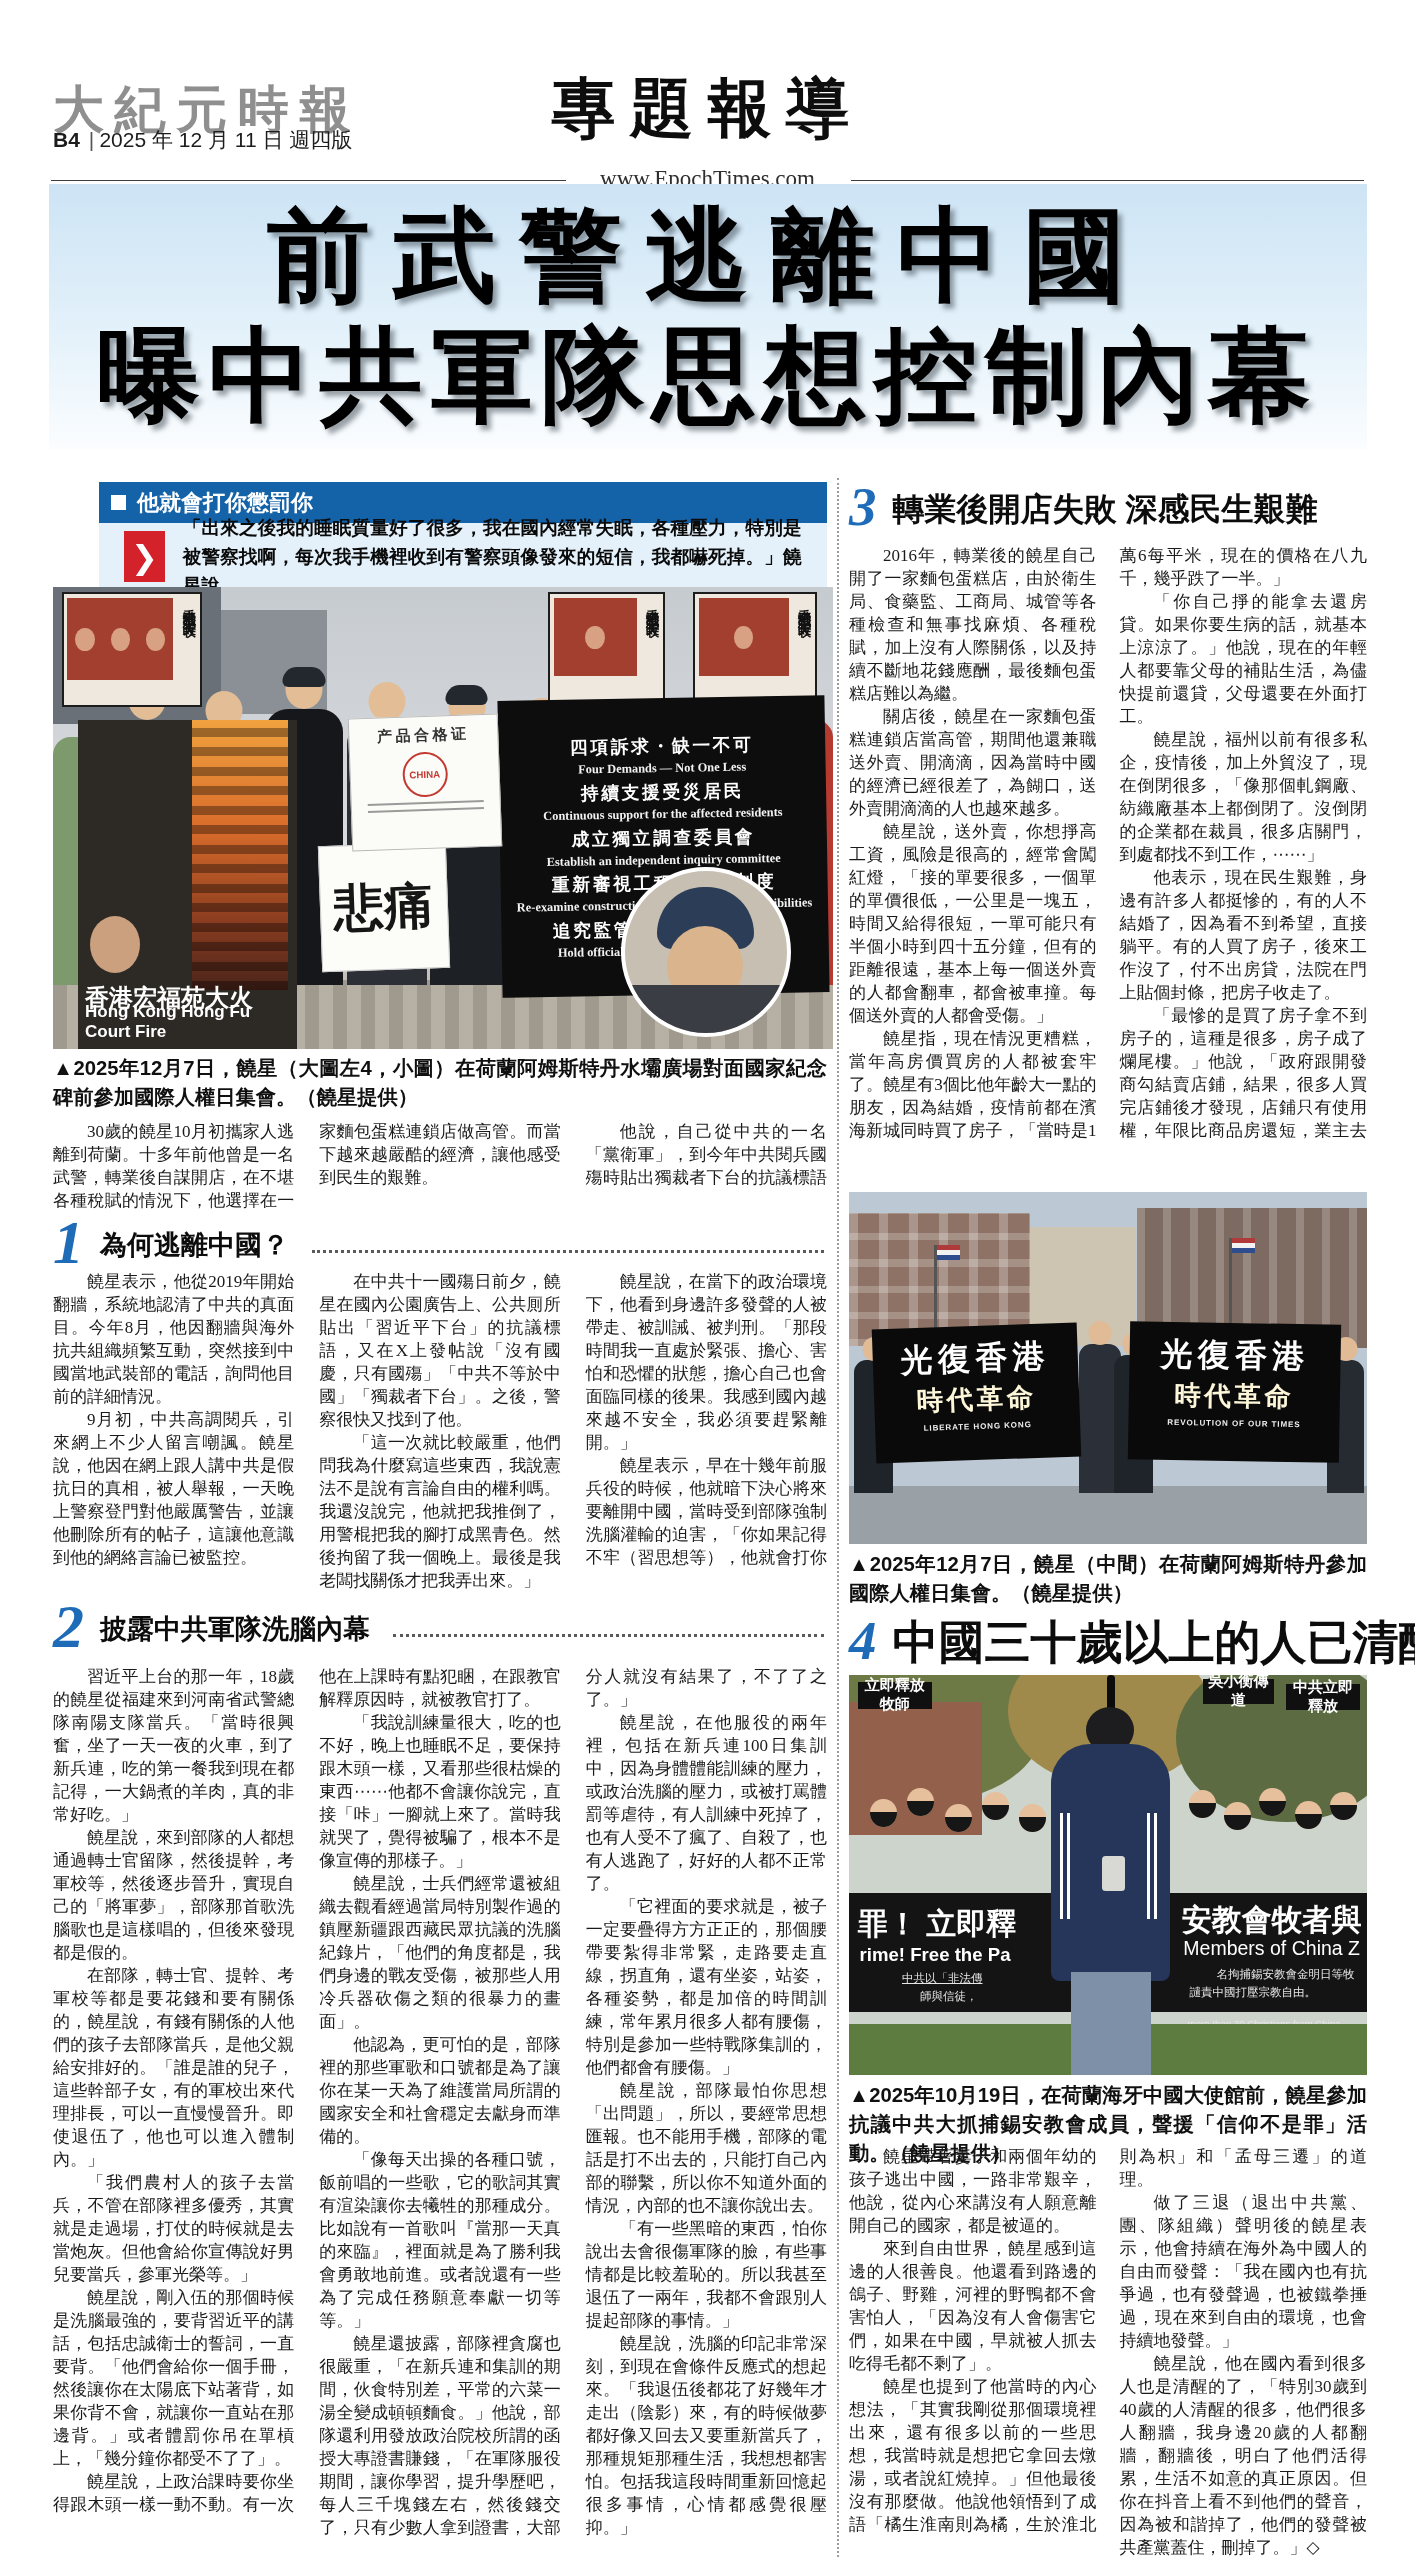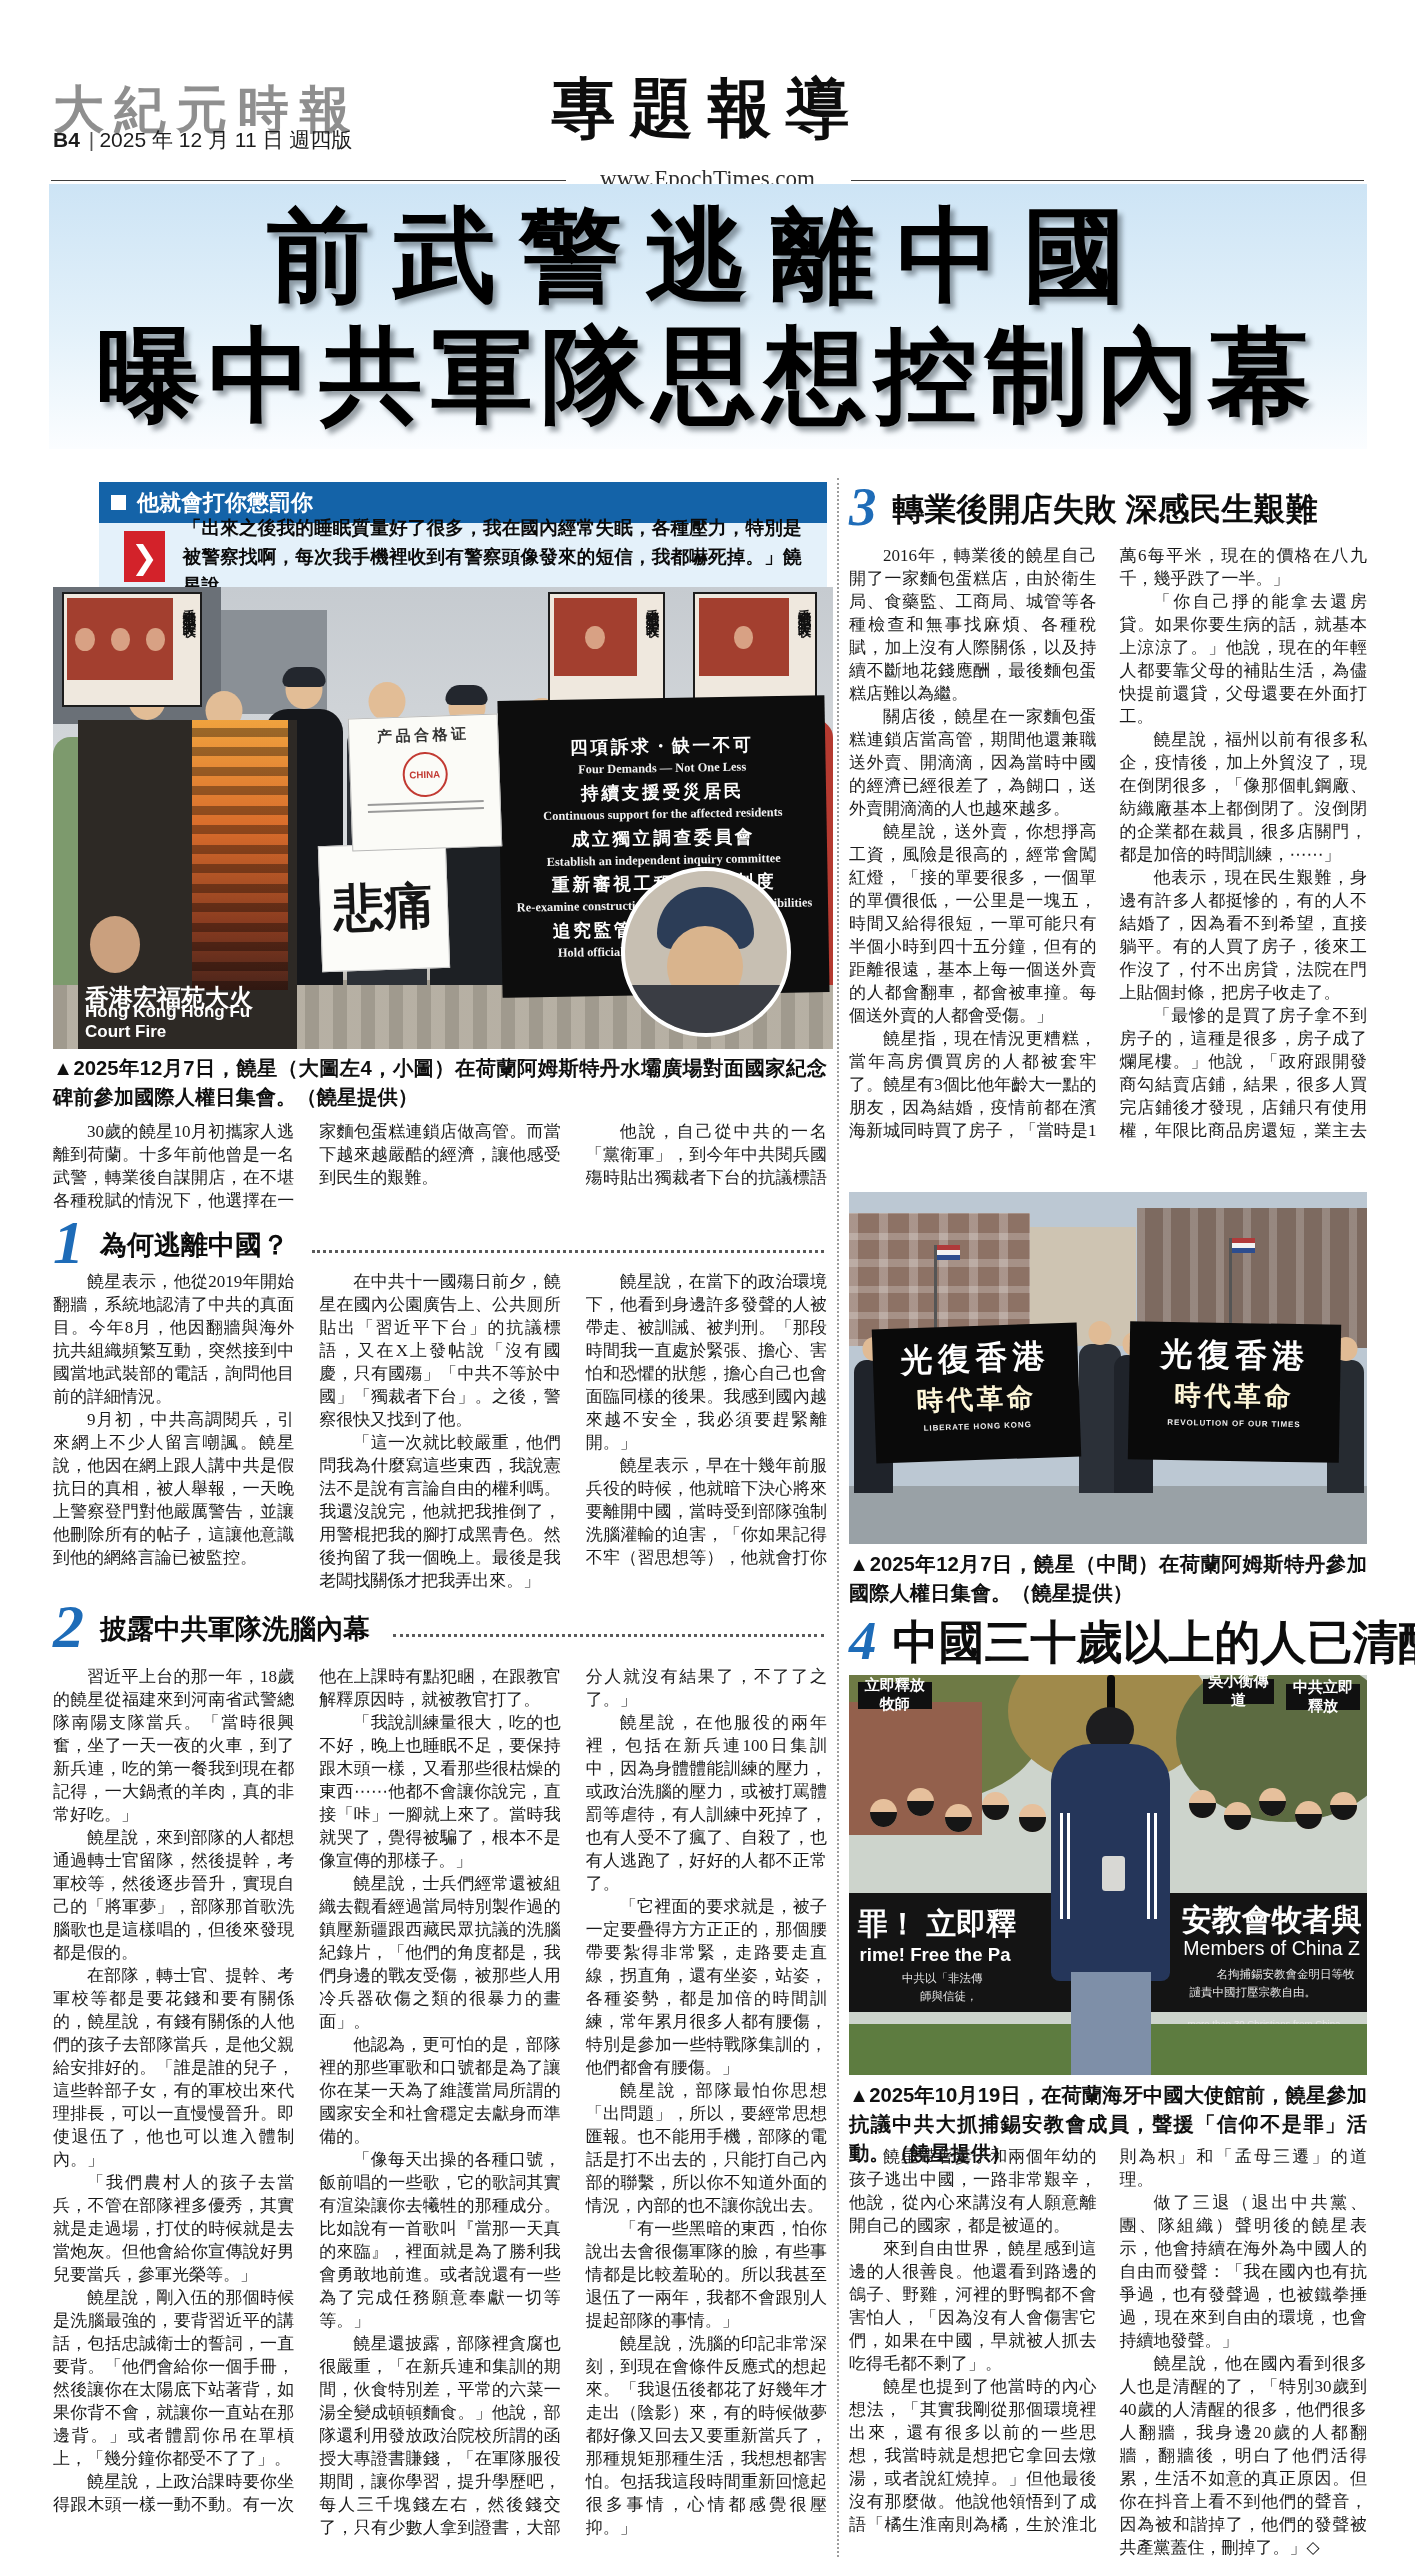--- a/index.html
+++ b/index.html
@@ -334,21 +334,21 @@
   <div class="sec-head" id="s3-head">
     <span class="sec-num">3</span>
     <span class="sec-title">轉業後開店失敗 深感民生艱難</span>
   </div>
   <div class="body-text cols2" id="s3-body">
       <p>2016年，轉業後的饒星自己開了一家麵包蛋糕店，由於衛生局、食藥監、工商局、城管等各種檢查和無事找麻煩、各種稅賦，加上沒有人際關係，以及持續不斷地花錢應酬，最後麵包蛋糕店難以為繼。</p>
       <p>關店後，饒星在一家麵包蛋糕連鎖店當高管，期間他還兼職送外賣、開滴滴，因為當時中國的經濟已經很差了，為餬口，送外賣開滴滴的人也越來越多。</p>
       <p>饒星說，送外賣，你想掙高工資，風險是很高的，經常會闖紅燈，「接的單要很多，一個單的單價很低，一公里是一塊五，時間又給得很短，一單可能只有半個小時到四十五分鐘，但有的距離很遠，基本上每一個送外賣的人都會翻車，都會被車撞。每個送外賣的人都會受傷。」</p>
       <p>饒星指，現在情況更糟糕，當年高房價買房的人都被套牢了。饒星有3個比他年齡大一點的朋友，因為結婚，疫情前都在濱海新城同時買了房子，「當時是1萬6每平米，現在的價格在八九千，幾乎跌了一半。」</p>
       <p>「你自己掙的能拿去還房貸。如果你要生病的話，就基本上涼涼了。」他說，現在的年輕人都要靠父母的補貼生活，為儘快提前還貸，父母還要在外面打工。</p>
-      <p>饒星說，福州以前有很多私企，疫情後，加上外貿沒了，現在倒閉很多，「像那個軋鋼廠、紡織廠基本上都倒閉了。沒倒閉的企業都在裁員，很多店關門，都是加倍的時間訓練，⋯⋯」</p>
+      <p>饒星說，福州以前有很多私企，疫情後，加上外貿沒了，現在倒閉很多，「像那個軋鋼廠、紡織廠基本上都倒閉了。沒倒閉的企業都在裁員，很多店關門，到處都找不到工作，⋯⋯」</p>
       <p>他表示，現在民生艱難，身邊有許多人都挺慘的，有的人不結婚了，因為看不到希望，直接躺平。有的人買了房子，後來工作沒了，付不出房貸，法院在門上貼個封條，把房子收走了。</p>
       <p>「最慘的是買了房子拿不到房子的，這種是很多，房子成了爛尾樓。」他說，「政府跟開發商勾結賣店鋪，結果，很多人買完店鋪後才發現，店鋪只有使用權，年限比商品房還短，業主去福州市政府維權討說法，但很快就被『和諧』掉了。」</p>
     </div>
 
   <div class="photo" id="photo2">
     <div class="bld1"></div>
     <div class="bld2"></div>
     <div class="bld3"></div>
     <div class="street"></div>
     <div class="mini-pole" style="left:85px;top:53px;height:88px;"></div>
@@ -393,21 +393,21 @@
     <div class="p3-head" style="left:446px;top:126px;"></div>
     <div class="p3-head" style="left:481px;top:117px;"></div>
     <div class="p3-placard" style="left:8.8px;top:7px;width:74px;height:26.5px;">立即釋放牧師</div>
     <div class="p3-placard" style="left:354px;top:3.5px;width:71px;height:25px;">吳小衡傳道</div>
     <div class="p3-placard" style="left:437px;top:8.8px;width:74px;height:26.5px;">中共立即釋放</div>
     <div id="p3-banner">
       <div class="cnl">罪！ 立即釋</div>
       <div class="cnr">安教會牧者與</div>
       <div class="enl">rime! Free the Pa</div>
       <div class="enr">Members of China Z</div>
-      <div class="p3-small" style="left:53px;top:78px;font-size:11.5px;">中共以「非法傳</div>
+      <div class="p3-small" style="left:53px;top:78px;font-size:11.5px;text-decoration:underline;">中共以「非法傳</div>
       <div class="p3-small" style="left:71px;top:96px;font-size:11.5px;">師與信徒，</div>
       <div class="p3-small" style="right:12.4px;top:74px;font-size:11.5px;">名拘捕錫安教會金明日等牧</div>
       <div class="p3-small" style="right:51px;top:92px;font-size:11.5px;">譴責中國打壓宗教自由。</div>
     </div>
     <div class="p3-small" style="left:67px;top:347px;">The CCP detained</div>
     <div class="p3-small" style="left:85px;top:363px;">Zion Church,</div>
     <div class="p3-small" style="left:99px;top:379px;">Global lead</div>
     <div class="p3-small" style="right:26.5px;top:343px;">more than 30 Christians from China</div>
     <div class="p3-small" style="right:50px;top:359px;">gally spreading religion online."</div>
     <div class="p3-small" style="right:69px;top:375px;">assault on religious freedom.</div>

